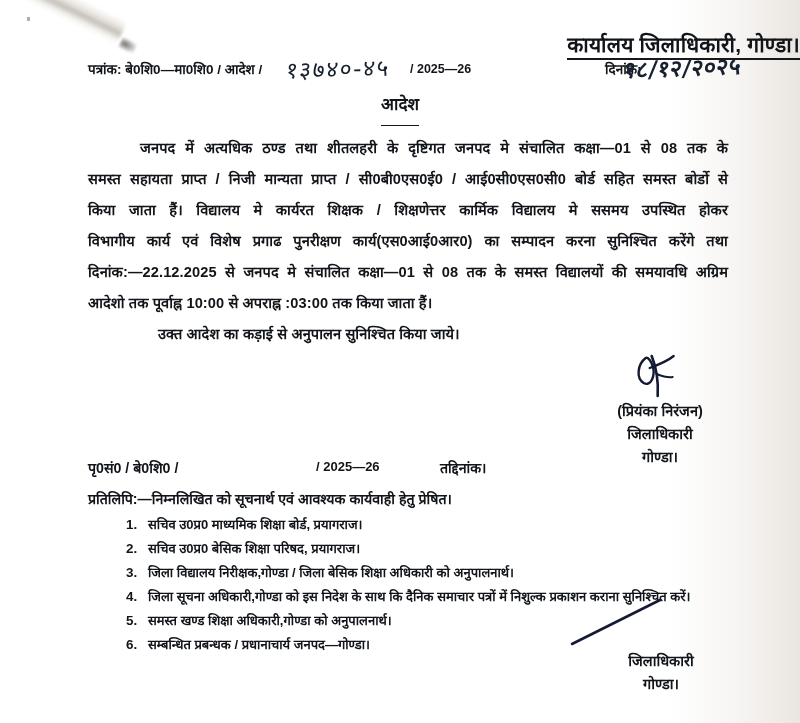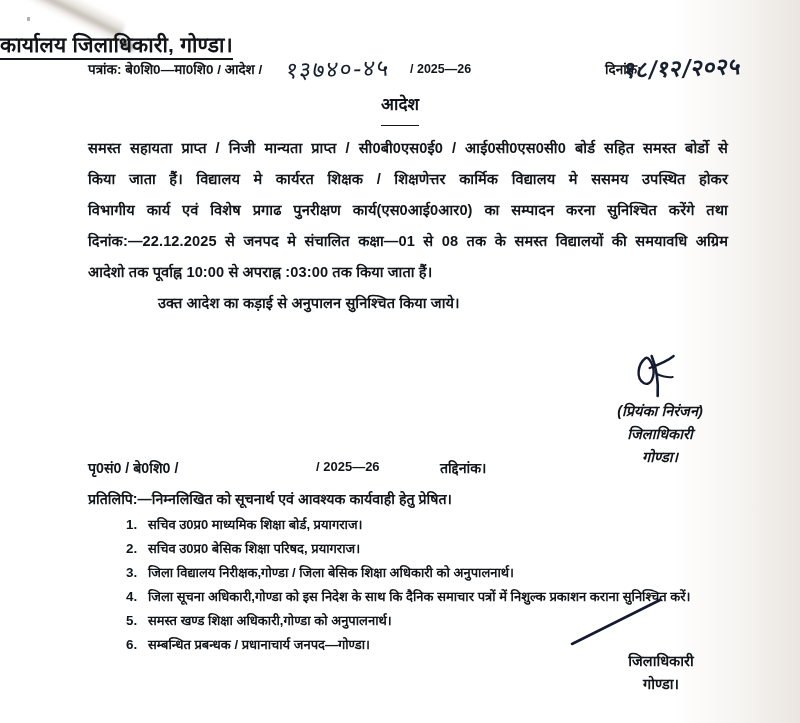--- a/index.html
+++ b/index.html
@@ -71,21 +71,21 @@
     filter: blur(0.5px);
     pointer-events: none;
   }
 
   
   .office-title {
     position: absolute;
     left: 0;
     top: 30px;
     width: 800px;
-    text-align: left;
+    text-align: right;
     font-size: 21px;
     font-weight: 700;
     letter-spacing: 0.2px;
   }
   .office-title span {
     border-bottom: 2px solid #15191d;
     padding-bottom: 2px;
   }
 
   .ref-line {
@@ -207,21 +207,20 @@
     left: 50%;
     top: 0;
     transform: translateX(-52%);
   }
   .sig-name,
   .sig-desig,
   .sig-place {
     font-size: 14.5px;
     font-weight: 600;
     line-height: 23px;
-    font-style: italic;
   }
 
   
   .copy-section {
     position: absolute;
     left: 88px;
     top: 458px;
     width: 660px;
   }
   .copy-ref-row {
@@ -312,20 +311,21 @@
     <span class="ref-year">/ 2025—26</span>
     <span class="date-label">दिनांक:</span>
     <span class="date-hand">१८/१२/२०२५</span>
   </div>
 
   <div class="order-heading">
     <span>आदेश</span>
   </div>
 
   <div class="body-block">
+    <div class="body-line justified indent">जनपद में अत्यधिक ठण्ड तथा शीतलहरी के दृष्टिगत जनपद मे संचालित कक्षा—01 से 08 तक के</div>
     <div class="body-line justified">समस्त सहायता प्राप्त / निजी मान्यता प्राप्त / सी0बी0एस0ई0 / आई0सी0एस0सी0 बोर्ड सहित समस्त बोर्डो से</div>
     <div class="body-line justified">किया जाता हैं। विद्यालय मे कार्यरत शिक्षक / शिक्षणेत्तर कार्मिक विद्यालय मे ससमय उपस्थित होकर</div>
     <div class="body-line justified">विभागीय कार्य एवं विशेष प्रगाढ पुनरीक्षण कार्य(एस0आई0आर0) का सम्पादन करना सुनिश्चित करेंगे तथा</div>
     <div class="body-line justified">दिनांक:—22.12.2025 से जनपद मे संचालित कक्षा—01 से 08 तक के समस्त विद्यालयों की समयावधि अग्रिम</div>
     <div class="body-line last">आदेशो तक पूर्वाह्न 10:00 से अपराह्न :03:00 तक किया जाता हैं।</div>
     <div class="body-line closing">उक्त आदेश का कड़ाई से अनुपालन सुनिश्चित किया जाये।</div>
   </div>
 
   <div class="sig-block-1">
     <div class="sig-mark">

